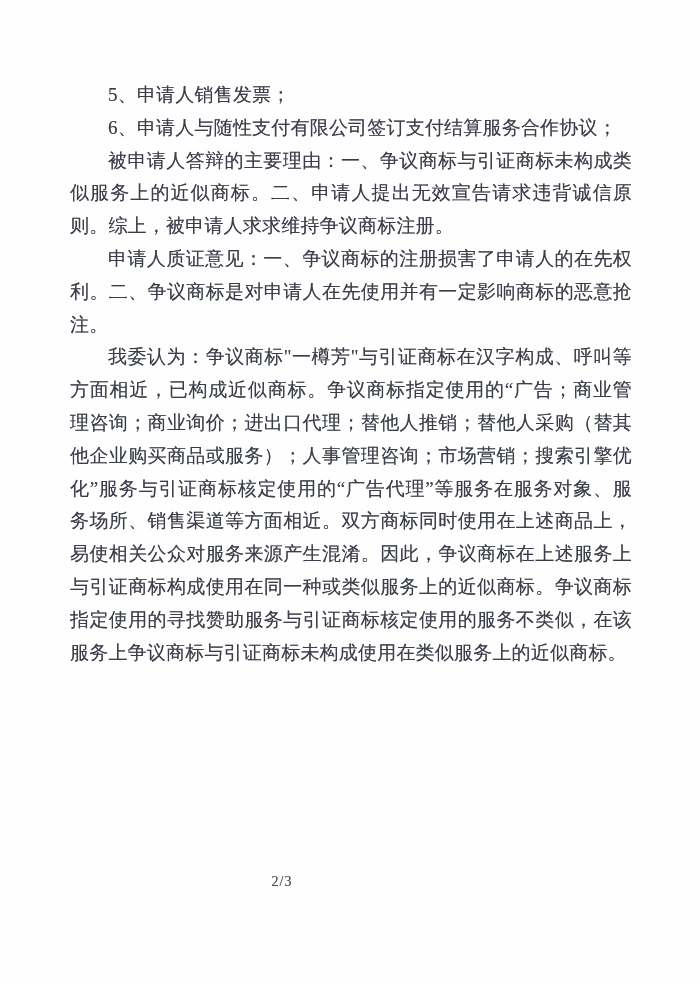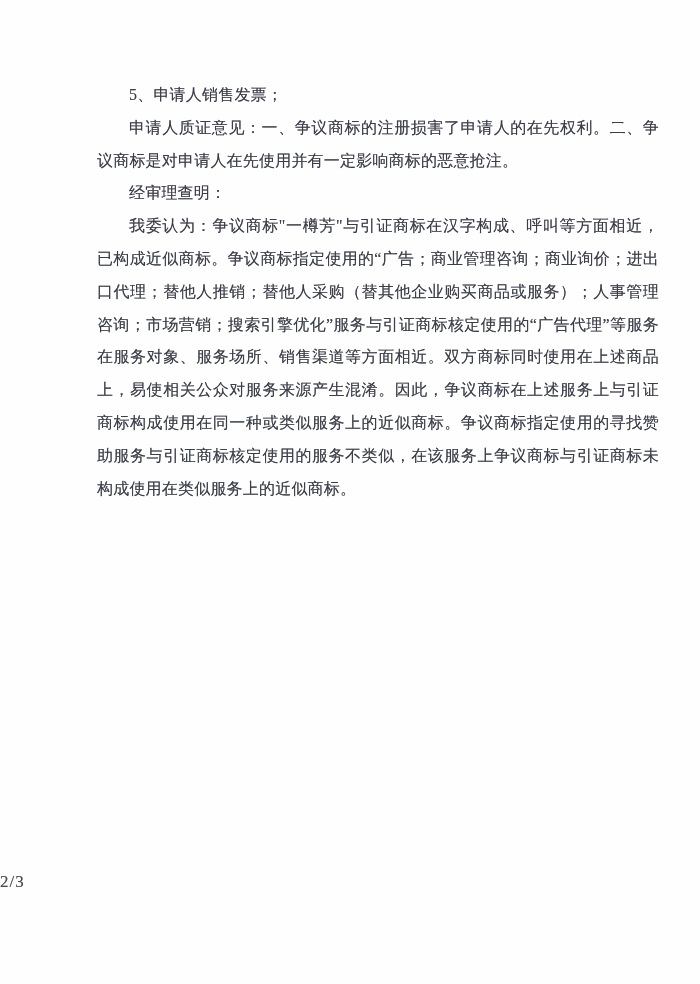--- a/index.html
+++ b/index.html
@@ -14,49 +14,50 @@
     background: #fefefe;
     overflow: hidden;
     box-sizing: border-box;
     font-family: "Liberation Serif", "DejaVu Serif", serif;
   }
   .text-block {
     position: absolute;
     top: 79px;
     left: 70px;
     width: 562px;
-    font-size: 16px;
+    font-size: 19px;
     line-height: 32.8px;
     color: #3b3e49;
     text-shadow: 0 0 0.4px rgba(59, 62, 73, 0.55);
-    margin-left: 27px;
   }
   .text-block p {
     margin: 0;
     text-indent: 2em;
     text-align: justify;
     letter-spacing: 0.2px;
     word-break: break-all;
   }
   .page-number {
     position: absolute;
     top: 866px;
     left: 0;
     width: 564px;
-    font-size: 17px;
+    text-align: center;
+    font-size: 14px;
     line-height: 32.8px;
     letter-spacing: 1px;
     color: #464a54;
     text-shadow: 0 0 0.4px rgba(70, 74, 84, 0.5);
   }
 </style>
 </head>
 <body>
 
 <div class="page">
   <div class="text-block">
     <p>5、申请人销售发票；</p>
+    <p>6、申请人与随性支付有限公司签订支付结算服务合作协议；</p>
+    <p>被申请人答辩的主要理由：一、争议商标与引证商标未构成类似服务上的近似商标。二、申请人提出无效宣告请求违背诚信原则。综上，被申请人求求维持争议商标注册。</p>
     <p>申请人质证意见：一、争议商标的注册损害了申请人的在先权利。二、争议商标是对申请人在先使用并有一定影响商标的恶意抢注。</p>
-    <p>经审理查明：</p>
     <p>我委认为：争议商标"一樽芳"与引证商标在汉字构成、呼叫等方面相近，已构成近似商标。争议商标指定使用的“广告；商业管理咨询；商业询价；进出口代理；替他人推销；替他人采购（替其他企业购买商品或服务）；人事管理咨询；市场营销；搜索引擎优化”服务与引证商标核定使用的“广告代理”等服务在服务对象、服务场所、销售渠道等方面相近。双方商标同时使用在上述商品上，易使相关公众对服务来源产生混淆。因此，争议商标在上述服务上与引证商标构成使用在同一种或类似服务上的近似商标。争议商标指定使用的寻找赞助服务与引证商标核定使用的服务不类似，在该服务上争议商标与引证商标未构成使用在类似服务上的近似商标。</p>
   </div>
   <div class="page-number">2/3</div>
 </div>
 
 </body></html>

